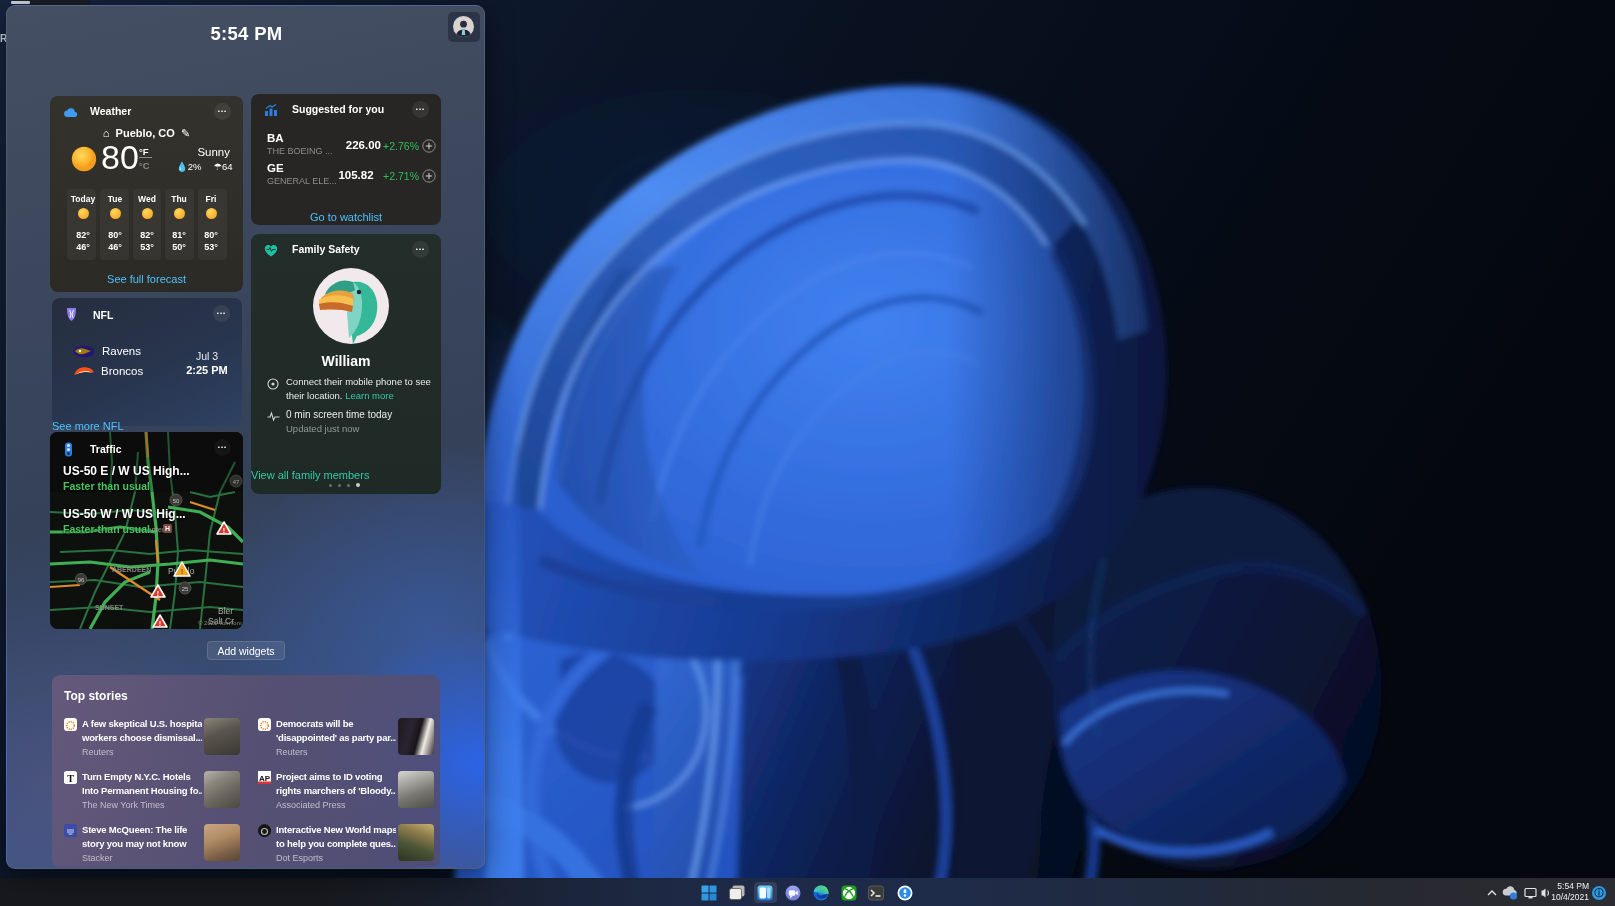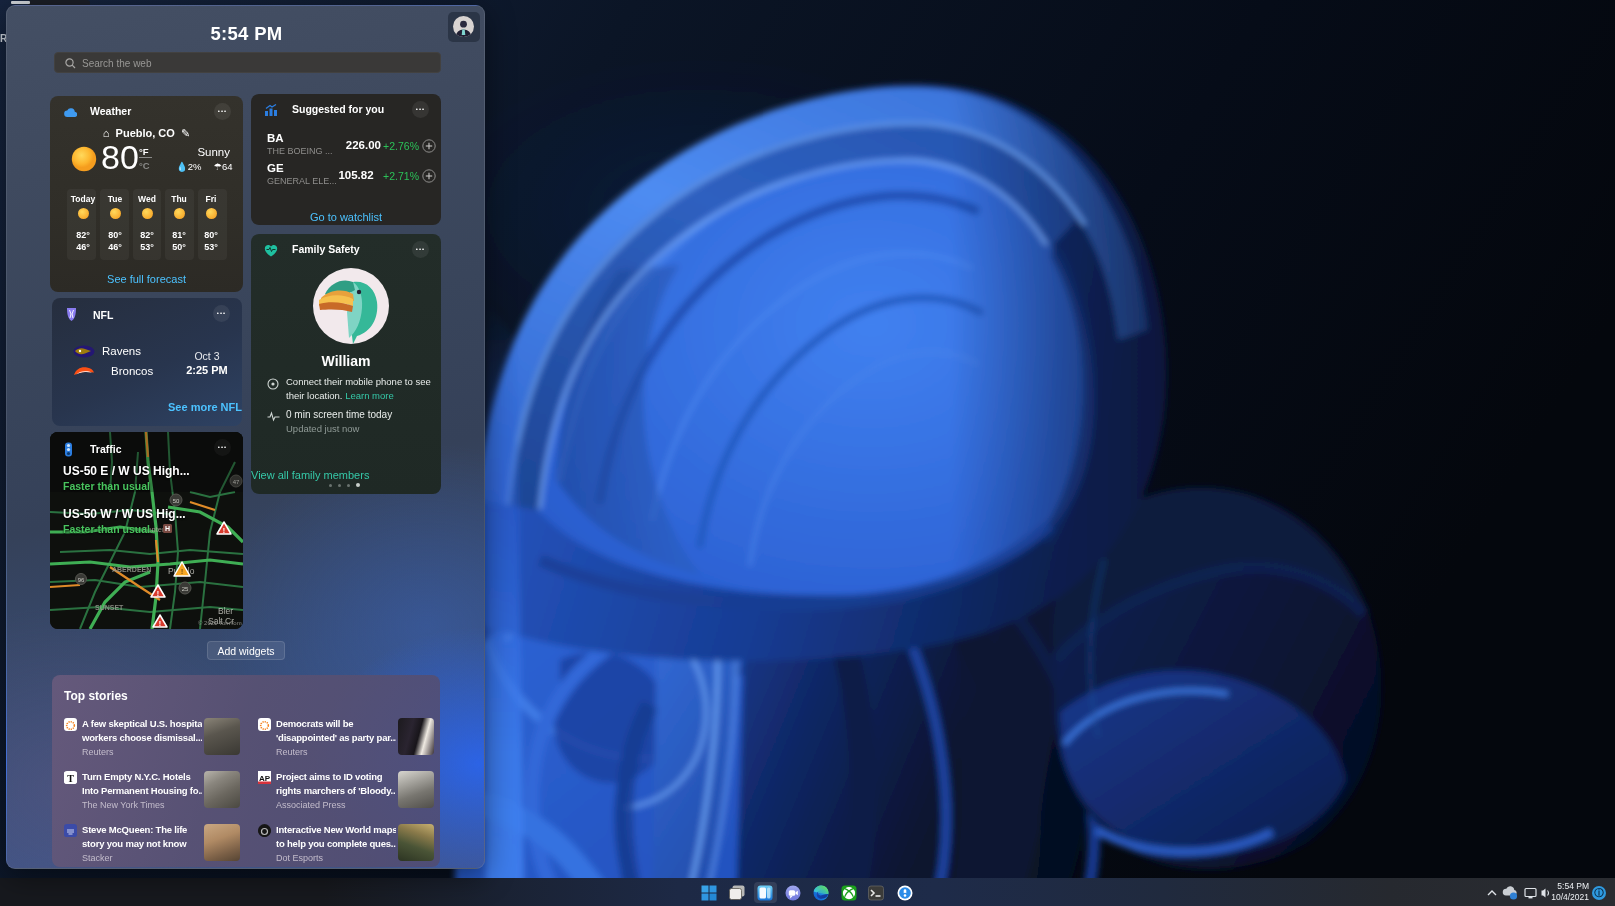--- a/index.html
+++ b/index.html
@@ -285,27 +285,20 @@
 
   <div id="panel">
     <div class="abs" style="left:0;top:17px;width:479px;text-align:center;color:#fff;font-size:18.5px;font-weight:600;letter-spacing:0.3px;">5:54 PM</div>
     <div class="abs" style="left:441px;top:6px;width:32px;height:30px;border-radius:5px;background:rgba(18,26,40,0.45);"></div>
     <div class="abs" style="left:446px;top:10px;width:21px;height:21px;border-radius:50%;background:#d8d3d1;overflow:hidden;">
       <svg width="21" height="21">
         <path d="M 2.5 21 C 3 16.5 6 13.5 10.5 13.5 C 15 13.5 18 16.5 18.5 21 Z" fill="#201f33"></path>
         <path d="M 9.3 13.5 L 11.7 13.5 L 12.3 19 L 8.7 19 Z" fill="#7fd4cf"></path>
         <circle cx="10.5" cy="8.2" r="3.4" fill="#2b2a3e"></circle>
       </svg>
-    </div>
-    <div class="abs" style="left:47px;top:46px;width:387px;height:21px;border-radius:4px;background:#3a3938;border:1px solid #424140;">
-      <svg class="abs" style="left:10px;top:5px" width="11" height="11">
-          <circle cx="4.5" cy="4.5" r="3.6" fill="none" stroke="#a8a7a5" stroke-width="1.2"></circle>
-          <line x1="7.2" y1="7.2" x2="10" y2="10" stroke="#a8a7a5" stroke-width="1.2"></line>
-        </svg>
-      <div class="abs" style="left:27px;top:5px;color:#989795;font-size:10px;">Search the web</div>
     </div>
 
     <div class="card" style="left:43px;top:90px;width:193px;height:196px;background:linear-gradient(180deg,#34322c 0%,#302e28 60%,#2c2a25 100%);">
       <svg class="abs" style="left:14px;top:11px" width="13" height="11">
           <path d="M 3.5 10 a 3.2 3.2 0 0 1 -0.3 -6.4 a 4 4 0 0 1 7.6 1.1 a 2.7 2.7 0 0 1 0.4 5.3 Z" fill="#3f9af0"></path>
         </svg>
       <div class="whead" style="left:32px;top:9px;">Weather</div>
       <div class="ell" style="left:164px;top:7px;"></div>
       <div class="abs" style="left:0;top:31px;width:193px;text-align:center;color:#fff;font-size:11px;font-weight:bold;">⌂&nbsp; Pueblo, CO &nbsp;<span style="font-weight:normal">✎</span></div>
       <svg class="abs" style="left:21px;top:50px" width="26" height="26">
@@ -443,24 +436,24 @@
       <svg class="abs" style="left:21px;top:47px" width="22" height="13">
           <ellipse cx="11" cy="6.5" rx="10.5" ry="6" fill="#241773"></ellipse>
           <path d="M 2 6 C 5 3 9 2.5 12 4 L 18 6 L 12 8.5 C 8 10 4 9 2 6 Z" fill="#9e7c0c"></path>
           <circle cx="7" cy="6" r="1.2" fill="#fff"></circle>
         </svg>
       <div class="abs" style="left:50px;top:47px;color:#fff;font-size:11.5px;">Ravens</div>
       <svg class="abs" style="left:21px;top:67px" width="22" height="13">
           <path d="M 1 10 C 3 4 8 1.5 14 2.5 C 18 3.2 20 5 21 7.5 L 14 7 C 10 6.5 5 8 1 10 Z" fill="#fb4f14"></path>
           <path d="M 3 9.5 C 6 6.5 11 5.5 16 6.5 L 19 7.5 L 13 7 C 9 6.8 6 7.8 3 9.5 Z" fill="#fff"></path>
         </svg>
-      <div class="abs" style="left:59px;top:67px;color:#fff;font-size:11.5px;">Broncos</div>
-      <div class="abs" style="left:130px;top:52px;width:50px;text-align:center;color:#e8eaee;font-size:10.5px;">Oct 3</div>
+      <div class="abs" style="left:49px;top:67px;color:#fff;font-size:11.5px;">Broncos</div>
+      <div class="abs" style="left:130px;top:52px;width:50px;text-align:center;color:#e8eaee;font-size:10.5px;">Jul 3</div>
       <div class="abs" style="left:130px;top:66px;width:50px;text-align:center;color:#fff;font-size:11px;font-weight:bold;">2:25 PM</div>
-      <div class="abs" style="left:0;top:99px;width:190px;text-align:right;font-weight:bold;"><span class="linkblue">See more NFL</span></div>
+      <div class="abs" style="left:0;top:118px;width:190px;text-align:left;"><span class="linkblue">See more NFL</span></div>
     </div>
 
     <div class="card" style="left:43px;top:426px;width:193px;height:197px;overflow:hidden;background:#131511;">
       <svg class="abs" style="left:0;top:0" width="193" height="197" viewBox="0 0 193 197">
         <rect width="193" height="197" fill="#0e100d"></rect>
         <rect width="193" height="60" fill="#0b0d0b"></rect>
         <g stroke="#2e7d46" stroke-width="2" fill="none" opacity="0.9">
           <path d="M 10 120 L 60 118 L 100 122 L 140 118 L 193 122"></path>
           <path d="M 0 150 L 45 148 L 90 155 L 150 150 L 193 155"></path>
           <path d="M 30 197 L 45 160 L 60 130 L 75 100 L 85 60 L 88 20"></path>

